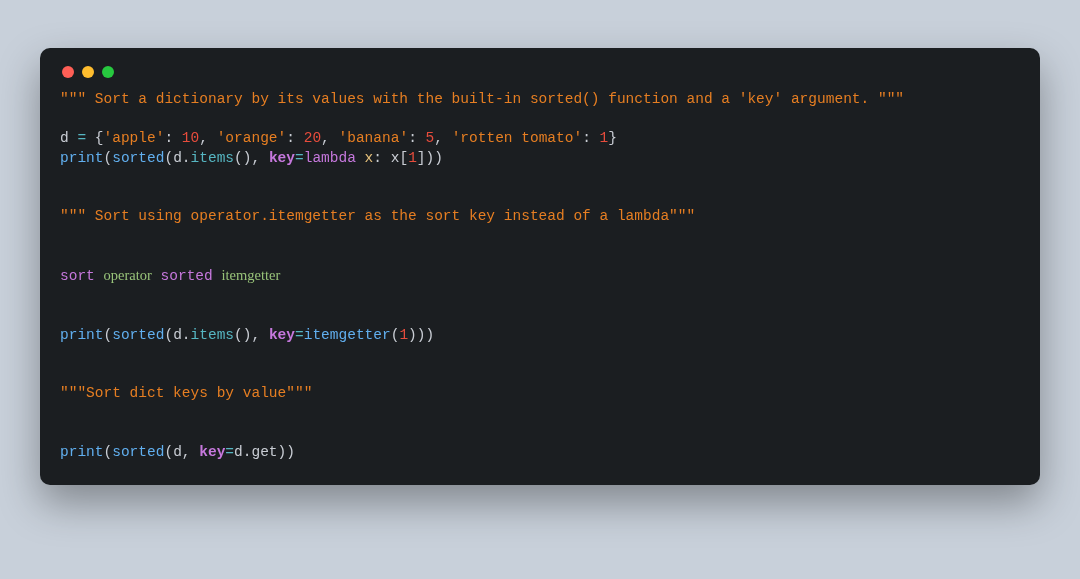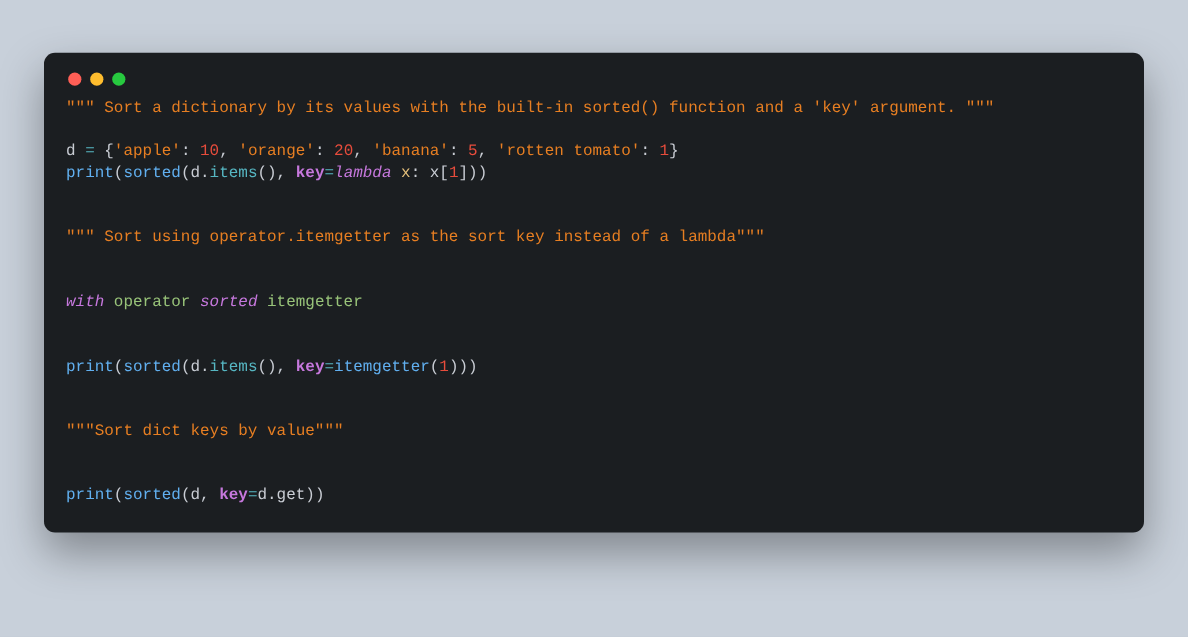--- a/index.html
+++ b/index.html
@@ -54,24 +54,24 @@
     margin: 0;
     font-family: inherit;
     font-size: 14.5px;
     line-height: 1.35;
     color: var(--code-default);
     white-space: pre;
     overflow: hidden;
   }
   .tok-str { color: var(--code-string); }
   .tok-num { color: var(--code-number); }
-  .tok-kw  { color: var(--code-keyword); font-style: italic; }
+  .tok-kw  { color: var(--code-keyword); }
   .tok-fn  { color: var(--code-func); }
   .tok-mth { color: var(--code-method); }
-  .tok-idn { color: var(--code-ident); }
+  .tok-idn { color: var(--code-ident); font-family: Liberation Serif, serif; }
   .tok-cls { color: var(--code-class); }
   .tok-par { color: var(--code-keyword); font-weight: bold; } 
   .tok-pnc { color: var(--code-punct); }
 </style>
 </head>
 <body>
 
 <div class="stage">
   <div class="window">
     <div class="titlebar">
@@ -81,21 +81,21 @@
     </div>
     <pre class="code" id="code-block"><span><span class="tok-str">""" Sort a dictionary by its values with the built-in sorted() function and a 'key' argument. """</span></span>
 <span></span>
 <span><span class="tok-pnc">d </span><span class="tok-mth">=</span><span class="tok-pnc"> {</span><span class="tok-str">'apple'</span><span class="tok-pnc">: </span><span class="tok-num">10</span><span class="tok-pnc">, </span><span class="tok-str">'orange'</span><span class="tok-pnc">: </span><span class="tok-num">20</span><span class="tok-pnc">, </span><span class="tok-str">'banana'</span><span class="tok-pnc">: </span><span class="tok-num">5</span><span class="tok-pnc">, </span><span class="tok-str">'rotten tomato'</span><span class="tok-pnc">: </span><span class="tok-num">1</span><span class="tok-pnc">}</span></span>
 <span><span class="tok-fn">print</span><span class="tok-pnc">(</span><span class="tok-fn">sorted</span><span class="tok-pnc">(d.</span><span class="tok-mth">items</span><span class="tok-pnc">(), </span><span class="tok-par">key</span><span class="tok-mth">=</span><span class="tok-kw">lambda</span><span class="tok-pnc"> </span><span class="tok-cls">x</span><span class="tok-pnc">: x[</span><span class="tok-num">1</span><span class="tok-pnc">]))</span></span>
 <span></span>
 <span></span>
 <span><span class="tok-str">""" Sort using operator.itemgetter as the sort key instead of a lambda"""</span></span>
 <span></span>
 <span></span>
-<span><span class="tok-kw">with</span><span class="tok-pnc"> </span><span class="tok-idn">operator</span><span class="tok-pnc"> </span><span class="tok-kw">sorted</span><span class="tok-pnc"> </span><span class="tok-idn">itemgetter</span></span>
+<span><span class="tok-kw">sort</span><span class="tok-pnc"> </span><span class="tok-idn">operator</span><span class="tok-pnc"> </span><span class="tok-kw">sorted</span><span class="tok-pnc"> </span><span class="tok-idn">itemgetter</span></span>
 <span></span>
 <span></span>
 <span><span class="tok-fn">print</span><span class="tok-pnc">(</span><span class="tok-fn">sorted</span><span class="tok-pnc">(d.</span><span class="tok-mth">items</span><span class="tok-pnc">(), </span><span class="tok-par">key</span><span class="tok-mth">=</span><span class="tok-fn">itemgetter</span><span class="tok-pnc">(</span><span class="tok-num">1</span><span class="tok-pnc">)))</span></span>
 <span></span>
 <span></span>
 <span><span class="tok-str">"""Sort dict keys by value"""</span></span>
 <span></span>
 <span></span>
 <span><span class="tok-fn">print</span><span class="tok-pnc">(</span><span class="tok-fn">sorted</span><span class="tok-pnc">(d, </span><span class="tok-par">key</span><span class="tok-mth">=</span><span class="tok-pnc">d.get))</span></span></pre>
   </div>

